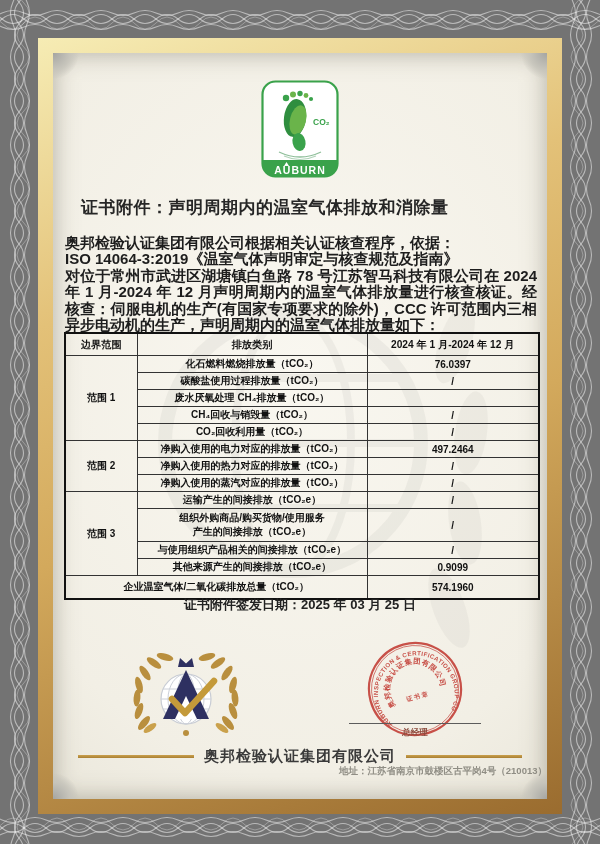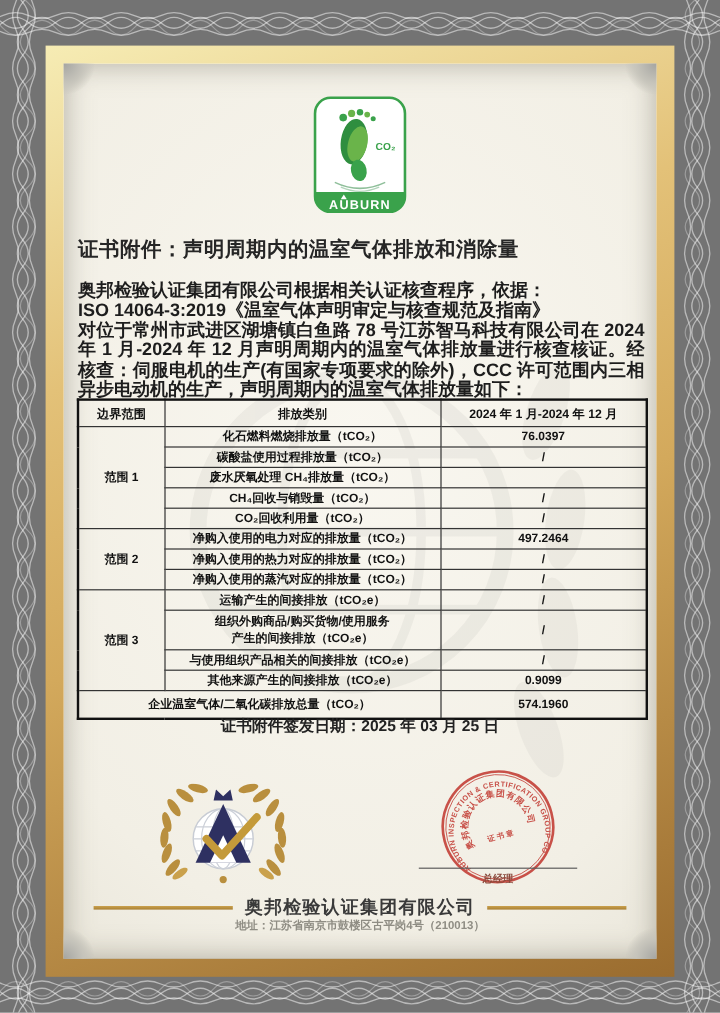--- a/index.html
+++ b/index.html
@@ -10,21 +10,21 @@
          background:linear-gradient(160deg,#f6ecb4 0%,#e3c178 30%,#d3a95c 55%,#9a6c2f 100%);
          z-index:2;}
   .inner{position:absolute;inset:15px;background:radial-gradient(120% 100% at 50% 42%,#f9f7f0 0%,#f2efe5 55%,#dedacb 100%);
          box-shadow:inset 0 0 24px rgba(110,105,90,.5);overflow:hidden;}
   .corner-dot{position:absolute;width:52px;height:52px;border-radius:50%;
          background:radial-gradient(circle,#a5a5a1 0%,#c6c4bb 45%,rgba(230,227,218,0) 72%);}
   .watermark{position:absolute;left:0;top:0;z-index:0;}
   .content{position:absolute;inset:0;z-index:3;}
 
   .logo{position:absolute;left:208px;top:27px;width:78px;height:98px;}
-  .title{position:absolute;left:12px;top:143px;width:470px;font-size:17px;font-weight:700;color:#262626;letter-spacing:.5px;}
+  .title{position:absolute;left:28px;top:143px;width:470px;font-size:17px;font-weight:700;color:#262626;letter-spacing:.5px;}
   .paras{position:absolute;left:12px;top:182px;width:472px;font-size:15px;line-height:16.4px;color:#1d1d1d;text-align:justify;}
   .paras .std{font-weight:700;}
   .paras .norm{font-weight:600;}
 
   .tblwrap{position:absolute;left:11px;top:279px;width:474px;}
   table{border-collapse:collapse;table-layout:fixed;width:474px;font-size:10px;color:#111;}
   col.c1{width:72px;}col.c2{width:230px;}col.c3{width:172px;}
   th,td{border:1px solid #333;padding:1px 2px;font-weight:600;text-align:center;vertical-align:middle;}
   th{font-weight:700;font-size:10.2px;height:19px;}
   tr.r{height:17px;}
@@ -34,21 +34,21 @@
   .date-line{position:absolute;left:0;top:543px;width:100%;text-align:center;font-size:13px;font-weight:700;color:#222;}
 
   .emblem{position:absolute;left:77px;top:600px;}
   .sealbox{position:absolute;left:296px;top:588px;}
   .sigline{position:absolute;left:296px;top:670px;width:132px;border-top:1.2px solid #5c5c5c;}
   .signer{position:absolute;left:296px;top:674px;width:132px;text-align:center;font-size:8.5px;color:#8a4a3c;font-weight:600;}
 
   .company-row{position:absolute;left:0;top:694px;width:100%;display:flex;align-items:center;justify-content:center;gap:10px;}
   .gold-rule{width:116px;height:3px;background:linear-gradient(180deg,#caa14e,#a97f32);}
   .company-name{font-size:15px;font-weight:700;color:#3a3a3a;letter-spacing:1px;}
-  .addr{position:absolute;left:0;top:712px;width:100%;text-align:center;font-size:9.5px;color:#8f8d84;font-weight:600;}
+  .addr{position:absolute;left:0;top:712px;width:100%;text-align:right;font-size:9.5px;color:#8f8d84;font-weight:600;}
   .contact{position:absolute;left:0;top:724px;width:100%;text-align:center;font-size:9.5px;color:#8f8d84;font-weight:600;}
 </style>
 </head>
 <body>
 
 <div class="page">
 
   <svg class="border-waves" width="600" height="844" viewBox="0 0 600 844">
     <g fill="none" stroke="rgba(255,255,255,0.5)" stroke-width="1.1">
       <path d="M-20,19 q11,-9 22,0 t22,0 t22,0 t22,0 t22,0 t22,0 t22,0 t22,0 t22,0 t22,0 t22,0 t22,0 t22,0 t22,0 t22,0 t22,0 t22,0 t22,0 t22,0 t22,0 t22,0 t22,0 t22,0 t22,0 t22,0 t22,0 t22,0 t22,0 t22,0 t22,0 t22,0"></path>

